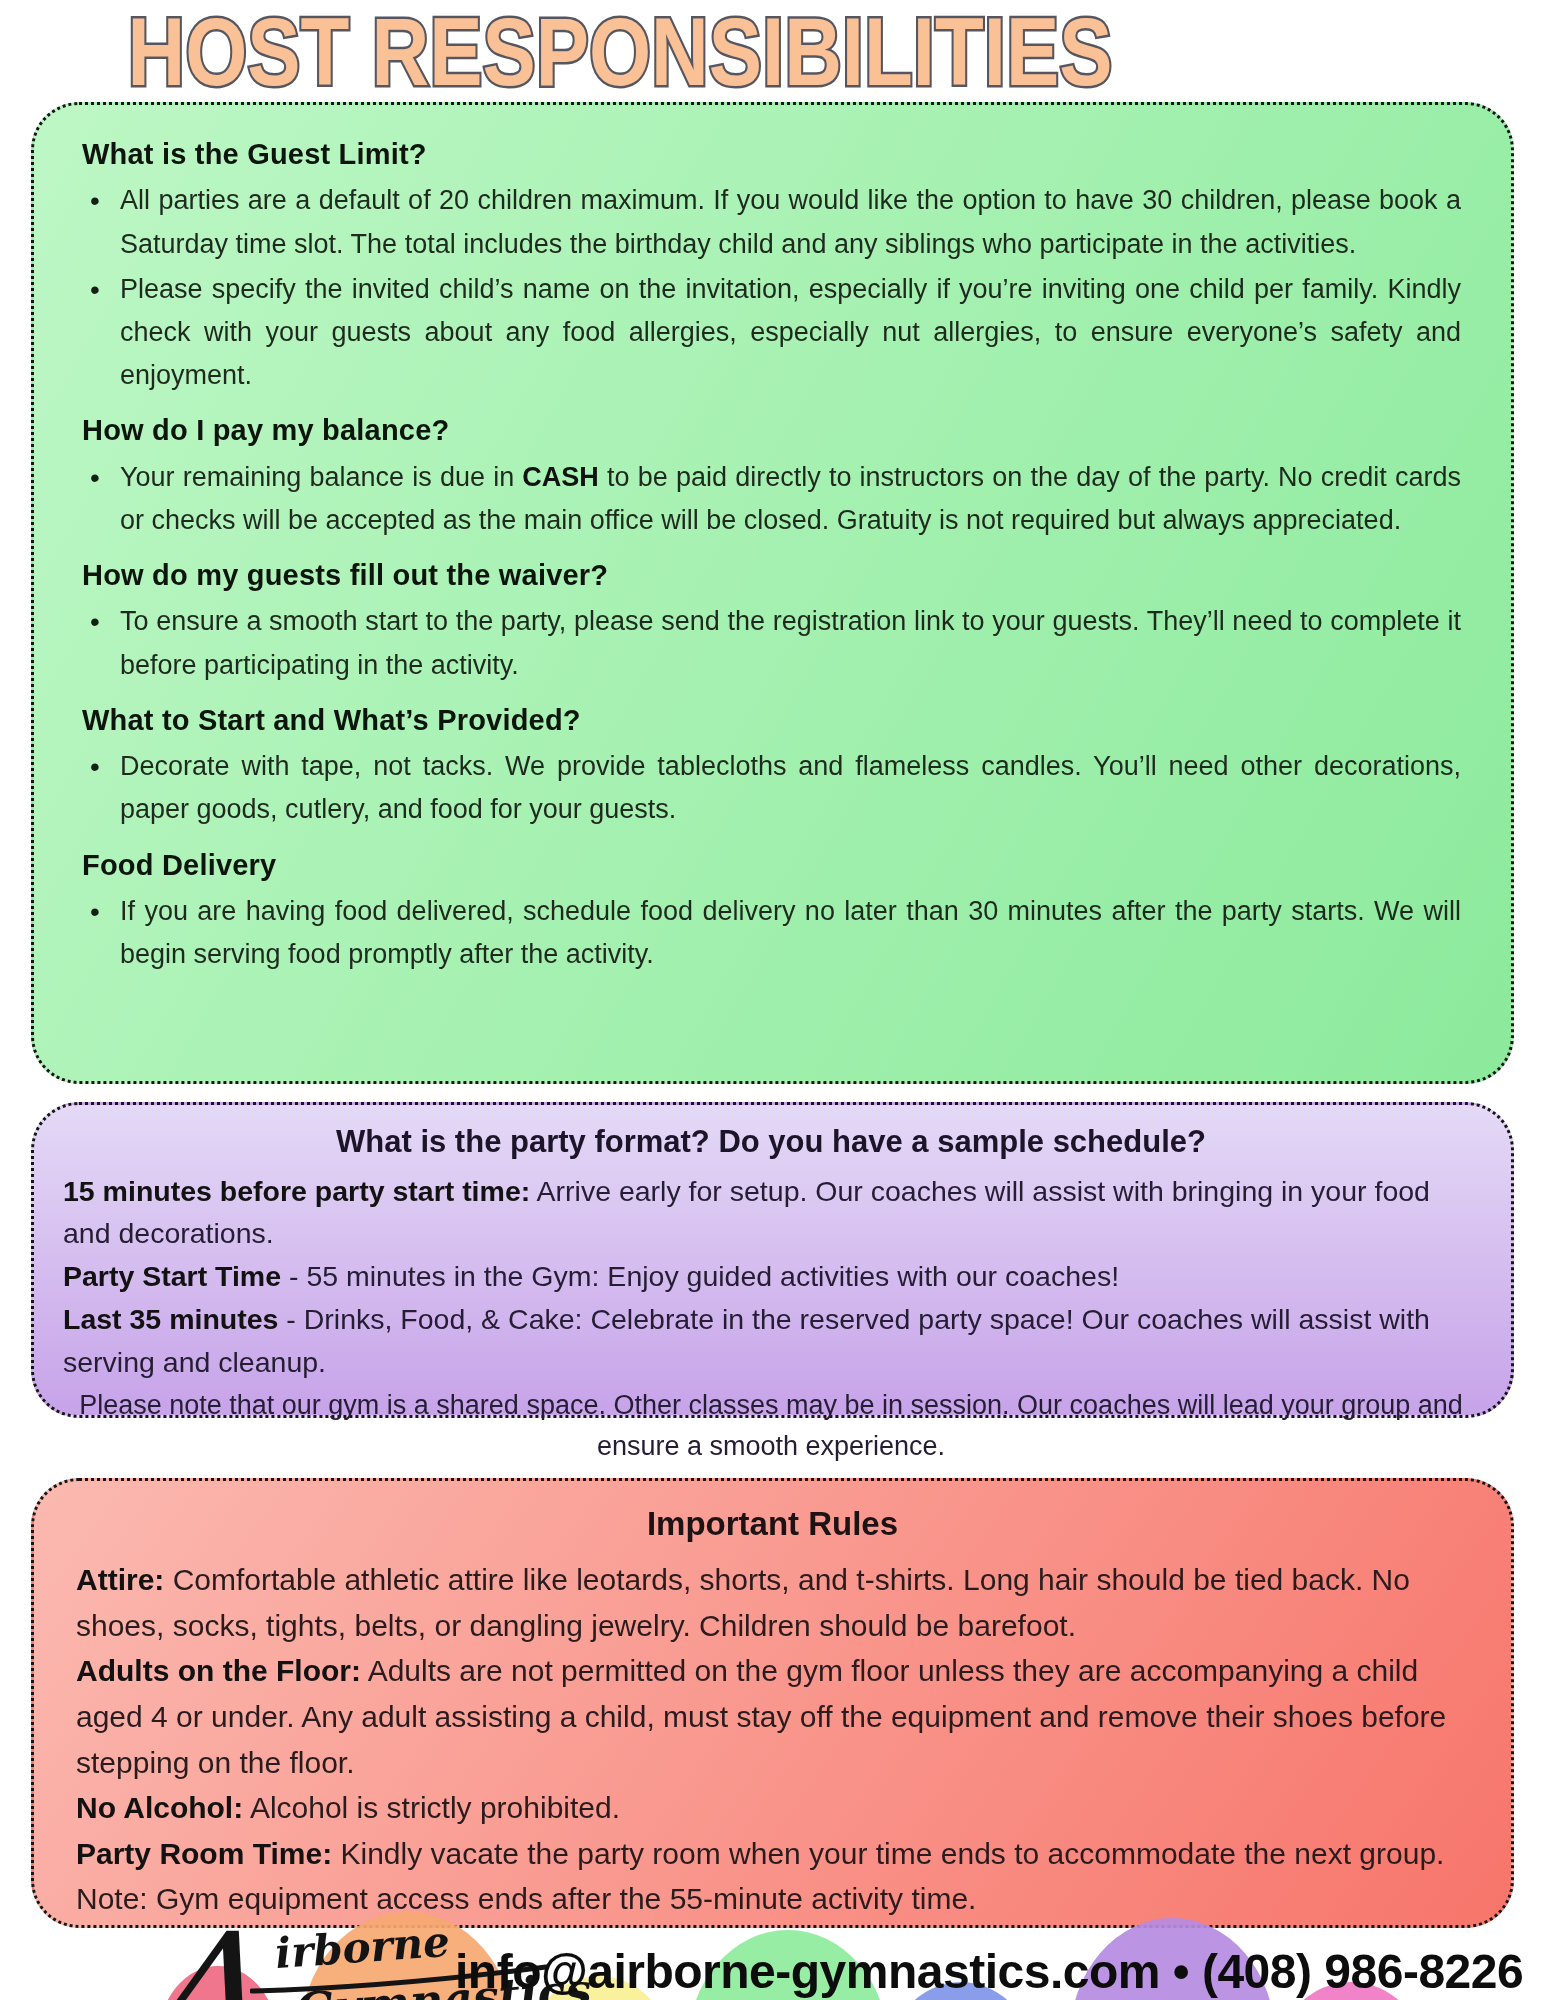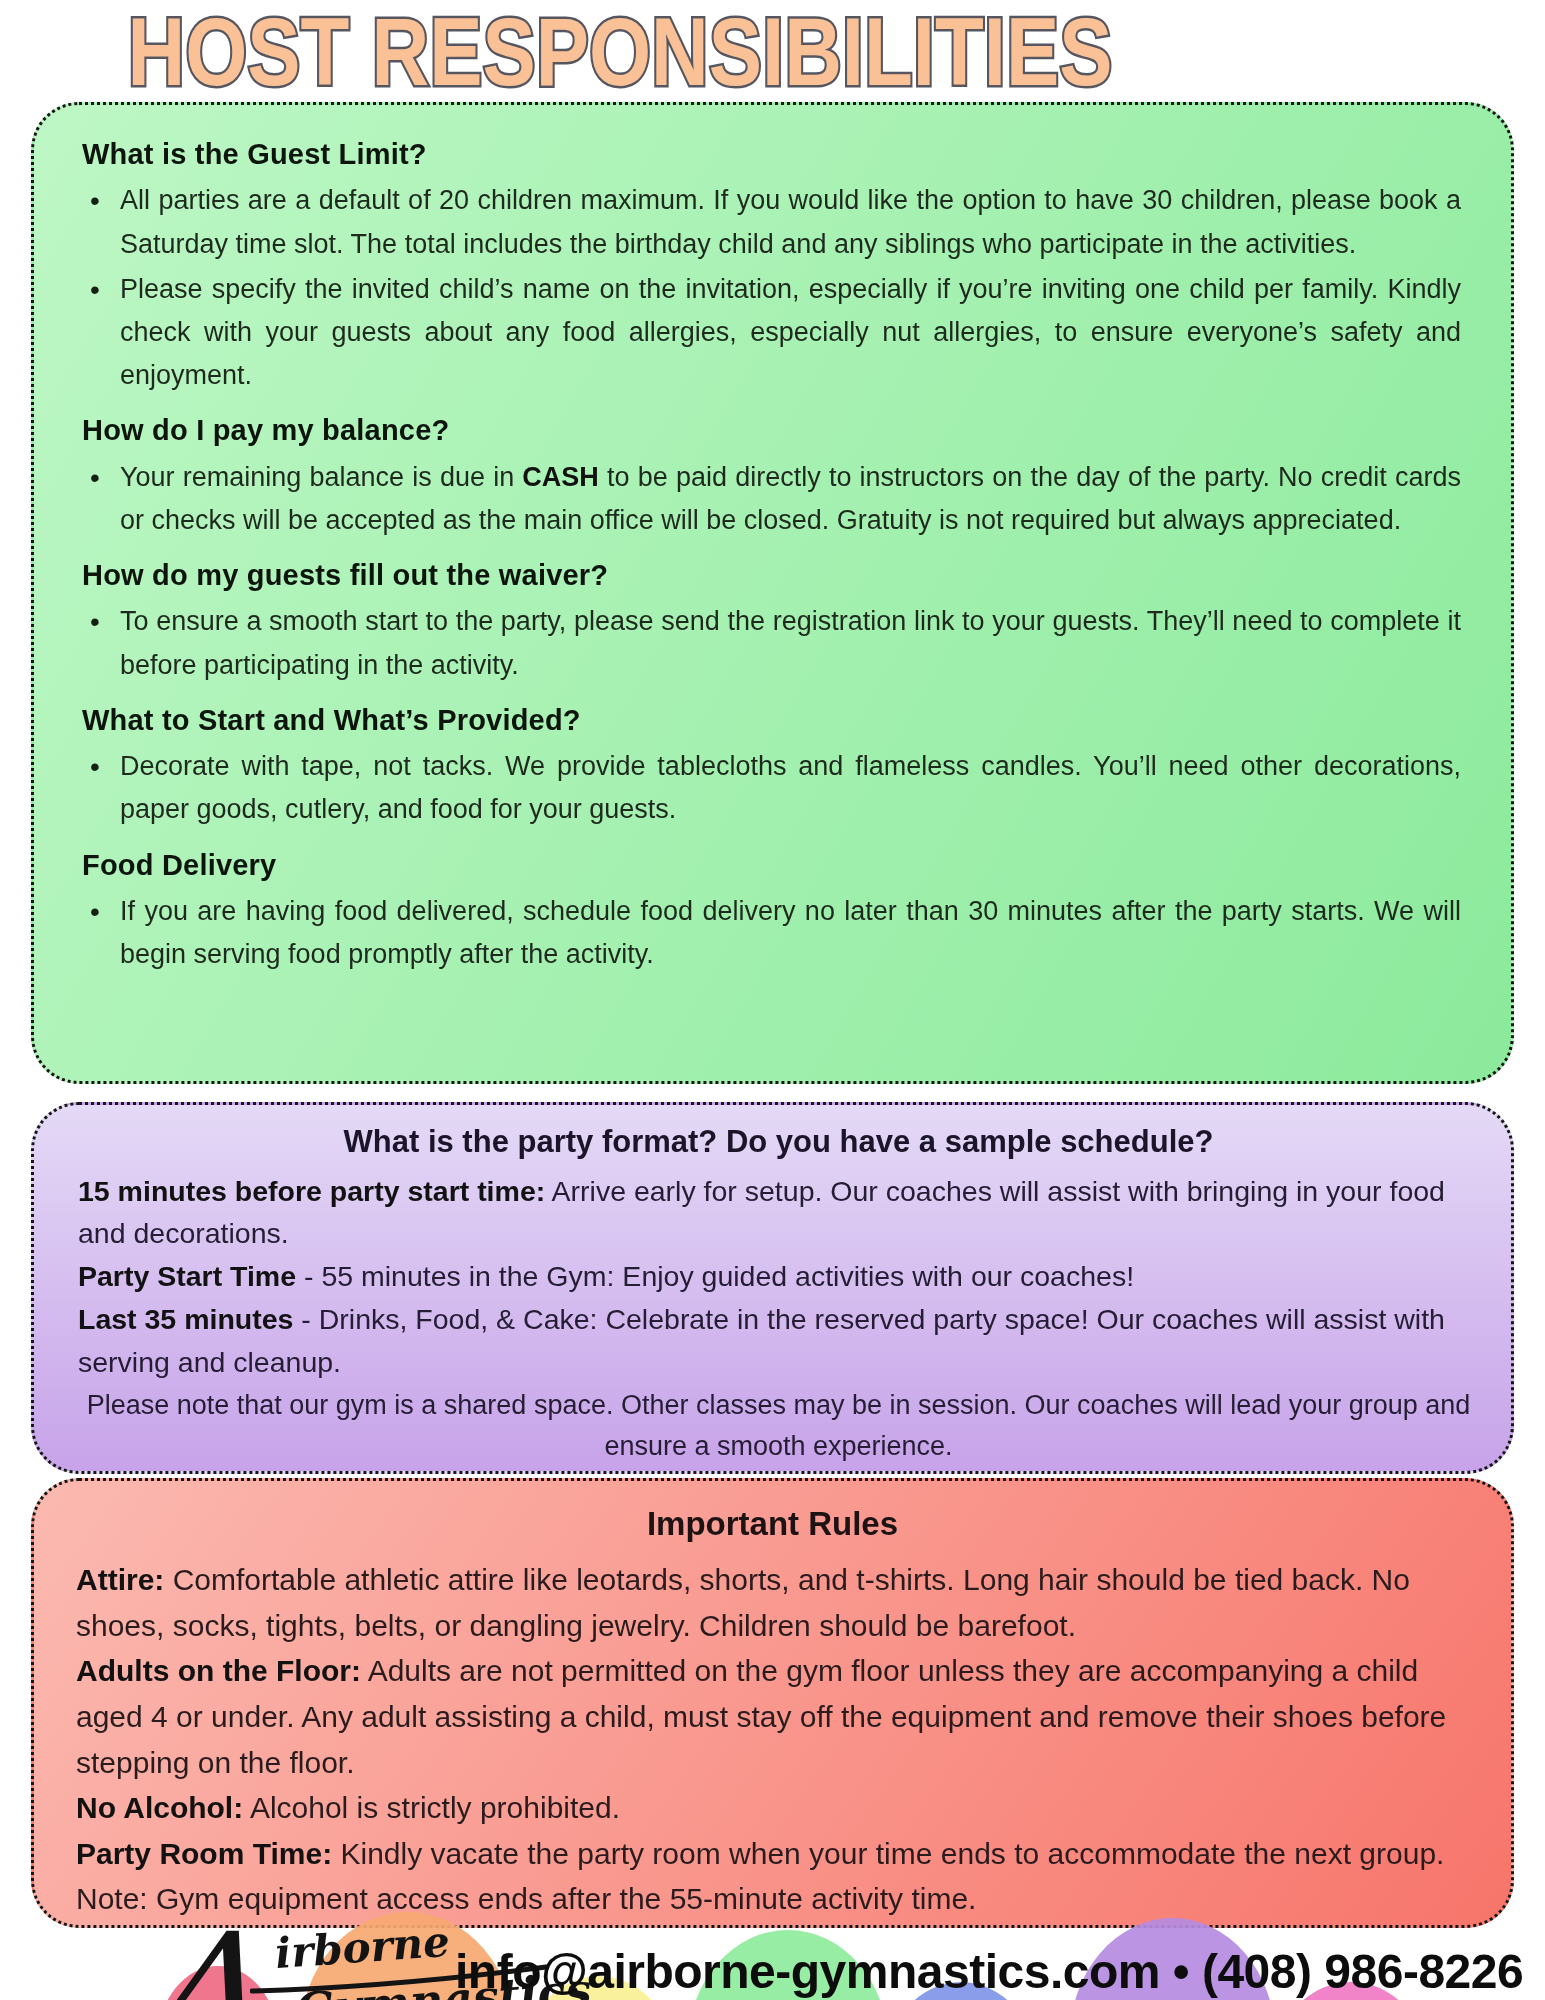--- a/index.html
+++ b/index.html
@@ -34,22 +34,22 @@
   .box-green ul{margin:0;padding:0;list-style:none;}
   .box-green li{
     position:relative;padding-left:38px;margin:2px 0;
     text-align:justify;
   }
   .box-green li::before{
     content:"\2022";position:absolute;left:8px;top:0;
     font-size:28px;color:#15201 5;color:#152015;
   }
   .box-purple{
-    top:1102px;height:372px;
-    padding:12px 32px 10px 44px;
+    top:1102px;height:316px;
+    padding:12px 32px 10px 29px;
     background:linear-gradient(180deg,var(--purple-from,#e4d9f6),var(--purple-to,#c7a3e9));
     font-size:28.5px;line-height:1.5;color:#241d33;
   }
   .box-purple .ptitle{
     margin:2px 0 4px 0;text-align:center;font-size:31px;font-weight:bold;color:#1c1529;
   }
   .box-purple p{margin:0;}
   .box-purple .pnote{text-align:center;font-size:27px;margin-top:2px;}
   .box-red{
     top:1478px;height:450px;

